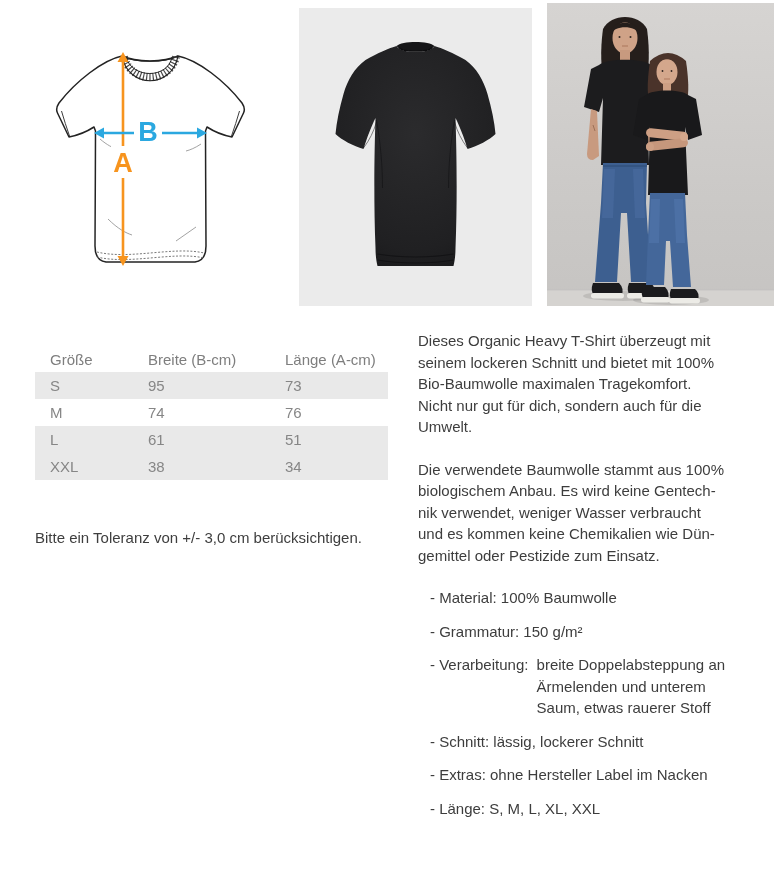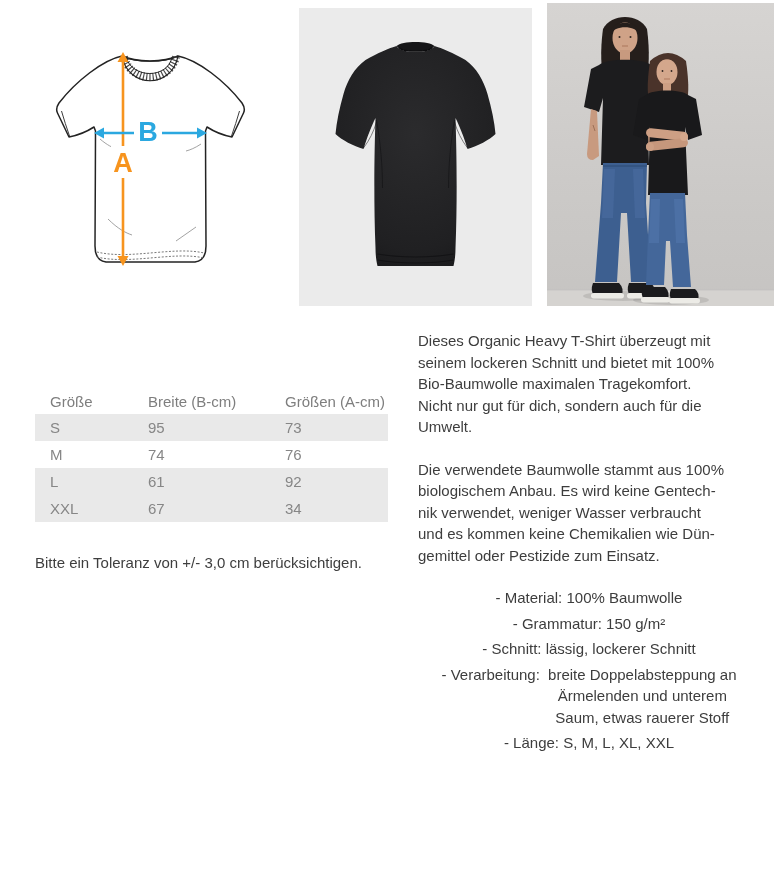--- a/index.html
+++ b/index.html
@@ -11,43 +11,43 @@
   .tile svg { display:block; width:100%; height:100%; }
 
   
   .diagram-tile { left:48px; top:49px; width:205px; height:218px; }
   .product-tile { left:299px; top:8px;  width:233px; height:298px; background:#ebebeb; }
   .models-tile  { left:547px; top:3px;  width:227px; height:303px; }
 
   
   .size-table {
     position:absolute; left:35px; top:346px; width:353px;
-    border-collapse:collapse; font-size:15px; color:#868686;margin-top:42px;
+    border-collapse:collapse; font-size:15px; color:#868686;
   }
   .size-table th {
     font-weight:400; text-align:left; height:26px; padding:0 0 0 15px; color:#7e7e7e;
   }
   .size-table td { height:27px; padding:0 0 0 15px; }
   .size-table tr.stripe td { background:#e9e9e9; }
   .col-size   { width:98px; }
   .col-breite { width:137px; }
   .col-laenge { width:118px; }
 
   .tolerance {
-    position:absolute; left:35px; top:554px; font-size:15px; color:#3e3e3e;
+    position:absolute; left:35px; top:529px; font-size:15px; color:#3e3e3e;
   }
 
   
   .details {
     position:absolute; left:418px; top:330px; width:342px;
     font-size:15px; line-height:21.5px; color:#3d3d3d;
   }
   .para { margin:0 0 21px 0; white-space:pre-line; }
   .specs { margin:0; }
-  .spec-item { margin:4px;text-align:center; }
+  .spec-item { margin:12px; }
   .spec-value { display:inline-block; vertical-align:top; white-space:pre-line; }
   .spec-gap-wide { margin-left:4px; }
 </style>
 </head>
 <body>
 
 <div class="page">
 
   <div class="tile diagram-tile">
     <svg viewBox="0 0 205 218" font-family="Liberation Sans, sans-serif">
@@ -196,42 +196,42 @@
   <table class="size-table">
     <colgroup>
         <col class="col-size">
         <col class="col-breite">
         <col class="col-laenge">
       </colgroup>
     <thead>
       <tr>
         <th>Größe</th>
         <th>Breite (B-cm)</th>
-        <th>Größen (A-cm)</th>
+        <th>Länge (A-cm)</th>
       </tr>
     </thead>
     <tbody>
       <tr class="stripe">
         <td>S</td>
         <td>95</td>
         <td>73</td>
       </tr>
       <tr>
         <td>M</td>
         <td>74</td>
         <td>76</td>
       </tr>
       <tr class="stripe">
         <td>L</td>
         <td>61</td>
-        <td>92</td>
+        <td>51</td>
       </tr>
       <tr class="stripe">
         <td>XXL</td>
-        <td>67</td>
+        <td>38</td>
         <td>34</td>
       </tr>
     </tbody>
   </table>
 
   <div class="tolerance">Bitte ein Toleranz von +/- 3,0 cm berücksichtigen.</div>
 
   <div class="details">
     <p class="para">Dieses Organic Heavy T-Shirt überzeugt mit
 seinem lockeren Schnitt und bietet mit 100%
@@ -239,21 +239,22 @@
 Nicht nur gut für dich, sondern auch für die
 Umwelt.</p>
     <p class="para">Die verwendete Baumwolle stammt aus 100%
 biologischem Anbau. Es wird keine Gentech-
 nik verwendet, weniger Wasser verbraucht
 und es kommen keine Chemikalien wie Dün-
 gemittel oder Pestizide zum Einsatz.</p>
     <div class="specs">
       <div class="spec-item"><span class="spec-label">- Material:</span> <span class="spec-value">100% Baumwolle</span></div>
       <div class="spec-item"><span class="spec-label">- Grammatur:</span> <span class="spec-value">150 g/m²</span></div>
-      <div class="spec-item"><span class="spec-label">- Schnitt:</span> <span class="spec-value">lässig, lockerer Schnitt</span></div>
       <div class="spec-item"><span class="spec-label">- Verarbeitung:</span> <span class="spec-value spec-gap-wide">breite Doppelabsteppung an
 Ärmelenden und unterem
 Saum, etwas rauerer Stoff</span></div>
+      <div class="spec-item"><span class="spec-label">- Schnitt:</span> <span class="spec-value">lässig, lockerer Schnitt</span></div>
+      <div class="spec-item"><span class="spec-label">- Extras:</span> <span class="spec-value">ohne Hersteller Label im Nacken</span></div>
       <div class="spec-item"><span class="spec-label">- Länge:</span> <span class="spec-value">S, M, L, XL, XXL</span></div>
     </div>
   </div>
 
 </div>
 
 </body></html>

